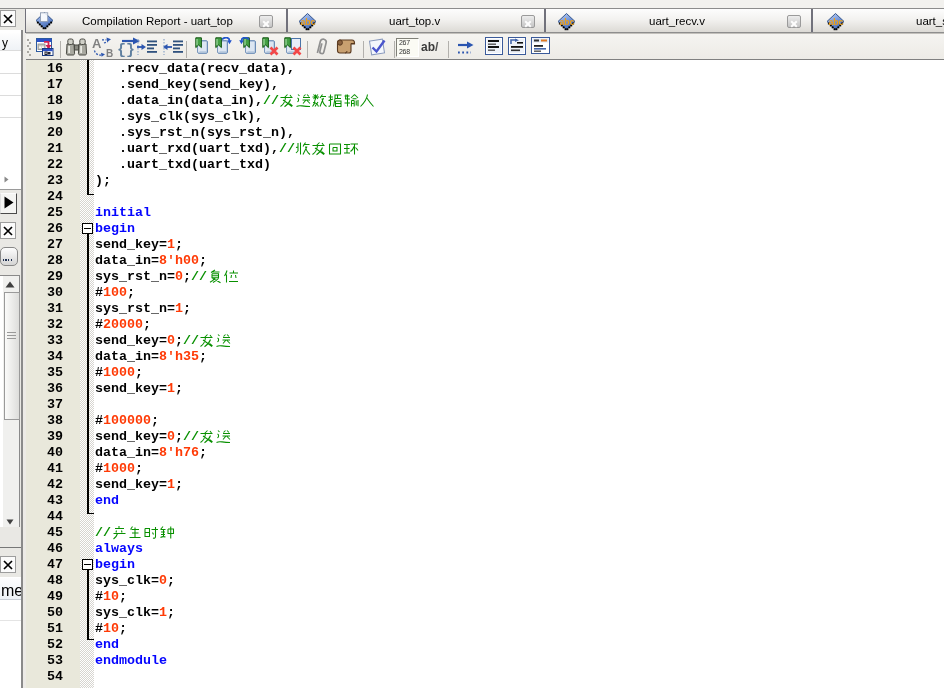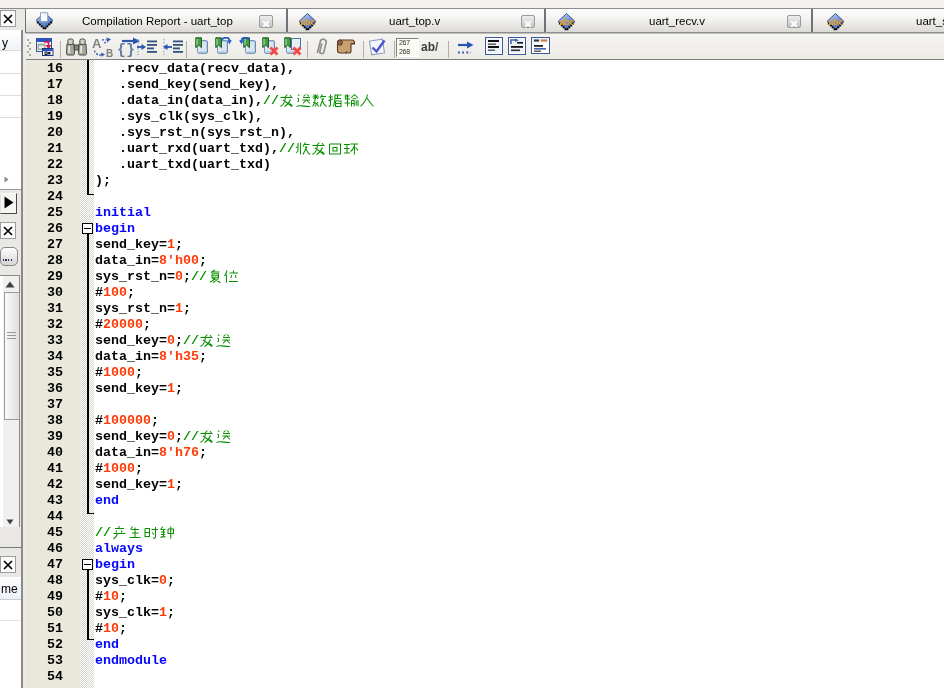--- a/index.html
+++ b/index.html
@@ -326,21 +326,21 @@
 <div class="abs" style="left:0;top:527px;width:20px;height:20px;background:#e9e8e4"></div>
 <div class="abs" style="left:0;top:547px;width:22px;height:1px;background:#777"></div>
 <div class="xbtn" style="left:0;top:556px;width:16px;height:17px">
     <svg width="12" height="12" viewBox="0 0 12 12">
       <path d="M2,2 L10,10 M10,2 L2,10" stroke="#000" stroke-width="1.7"></path>
     </svg>
   </div>
 <div class="abs" style="left:0;top:577px;width:21px;height:111px;background:#fff"></div>
 <div class="abs" style="left:0;top:578px;width:21px;height:21px;background:linear-gradient(#fdfdfe,#edf1f6)"></div>
 <div class="abs" style="left:0;top:599px;width:21px;height:1px;background:#c9ced6"></div>
-<div class="abs" style="left:1px;top:582px;font-size:12px;color:#000">me</div>
+<div class="abs" style="left:1px;top:582px;font-size:16px;color:#000">me</div>
 <div class="abs" style="left:0;top:620px;width:21px;height:1px;background:#e4e4e4"></div>
 <div class="abs" style="left:21px;top:30px;width:2px;height:658px;background:#8a8a8a"></div>
 <div class="abs" style="left:23px;top:30px;width:3px;height:658px;background:#eceae6"></div>
 <div class="abs" style="left:25px;top:9px;width:1px;height:24px;background:#71717b"></div>
 <div class="abs" style="left:26px;top:60px;width:54px;height:628px;background:#e9e8db"></div>
 <div class="abs" style="left:80px;top:60px;width:14px;height:628px;background:#fff;background-image:conic-gradient(#d7d5d0 25%,#fff 0 50%,#d7d5d0 0 75%,#fff 0);background-size:2px 2px"></div>
 <div class="abs" style="left:94px;top:60px;width:850px;height:628px;background:#fff"></div>
 <div class="abs" style="left:87px;top:60px;width:1.5px;height:135px;background:#000"></div>
 <div class="abs" style="left:87px;top:193.5px;width:6.5px;height:1.5px;background:#000"></div>
 <div class="abs" style="left:87px;top:234px;width:1.5px;height:279px;background:#000"></div>

